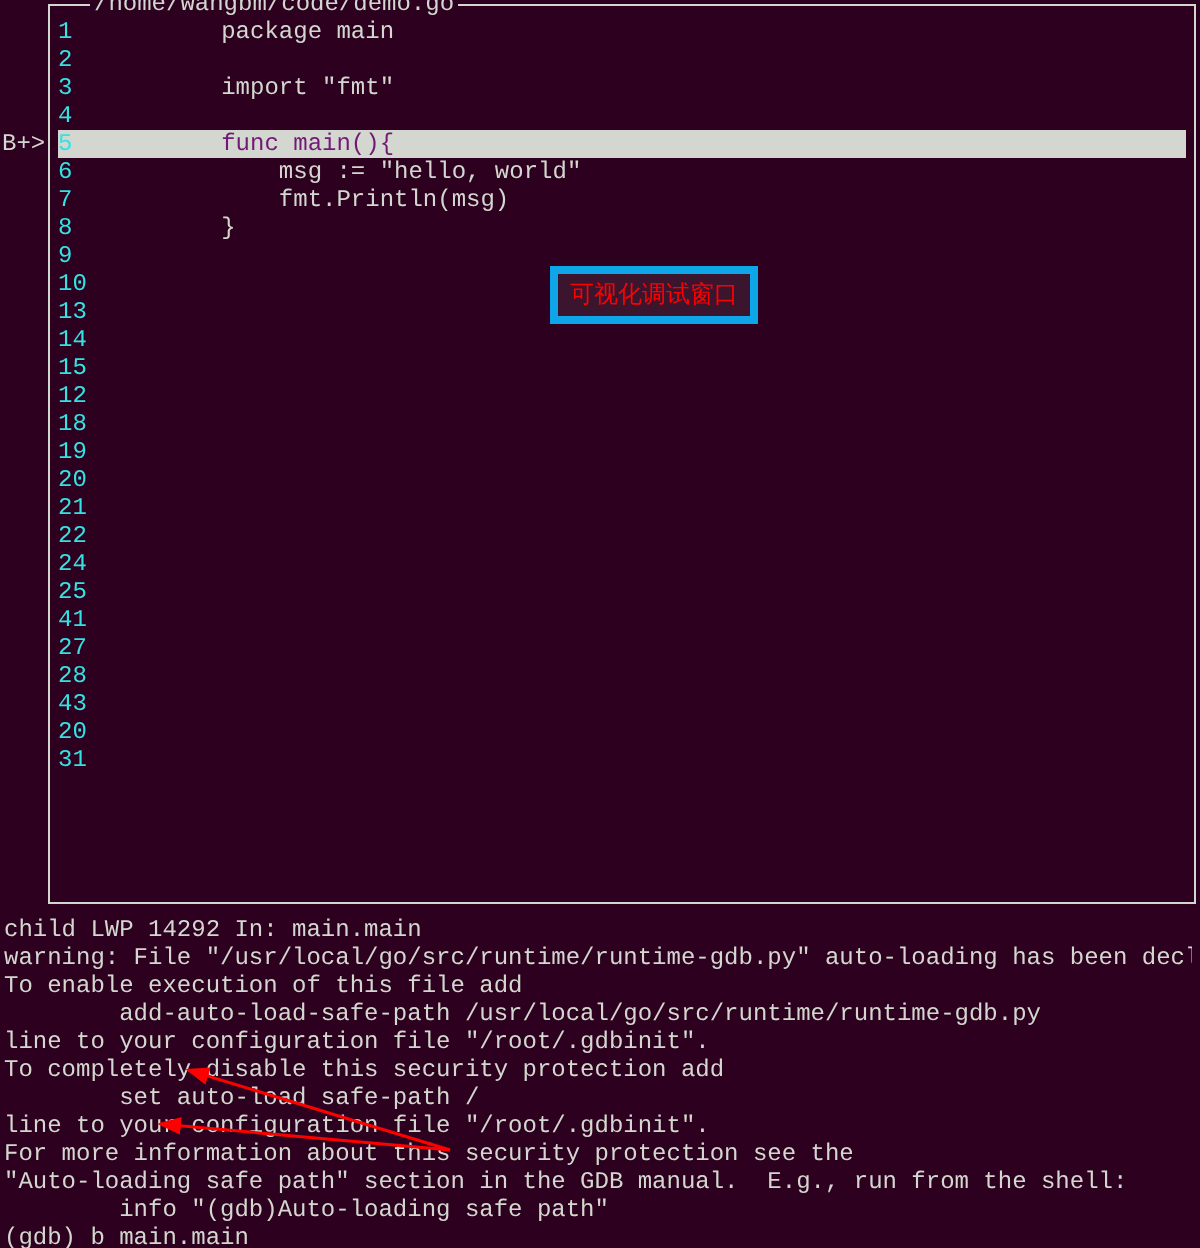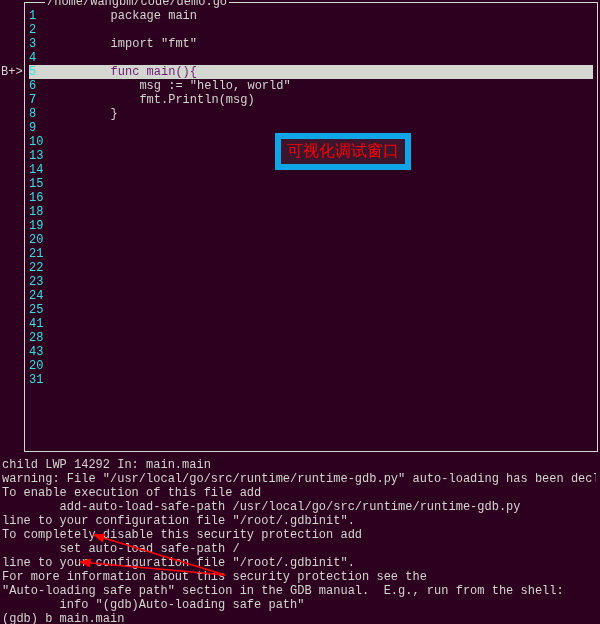--- a/index.html
+++ b/index.html
@@ -64,25 +64,25 @@
     .highlight-line {
       background: #d3d7cf;
     }
     .highlight-line .code-text {
       color: #701a75;
     }
     .annotation {
       position: absolute;
       top: 130px;
       left: 250px;
-      border: 6px solid #0ea5e9;
+      border: 4px solid #0ea5e9;
       color: #ff0000;
       background: rgba(200, 200, 200, 0.1);
       padding: 2px 6px;
-      font-size: 16px;
+      font-size: 12px;
       font-family: sans-serif;
     }
     .console {
       padding: 4px 4px 4px 2px;
       line-height: 14px;
       white-space: pre;
       color: #d3d7cf;
       font-size: 12px;
       overflow: hidden;
     }
@@ -146,21 +146,21 @@
       </div>
       <div class="source-line">
         <span class="line-num">14</span>
         <span class="code-text"></span>
       </div>
       <div class="source-line">
         <span class="line-num">15</span>
         <span class="code-text"></span>
       </div>
       <div class="source-line">
-        <span class="line-num">16</span>
+        <span class="line-num">12</span>
         <span class="code-text"></span>
       </div>
       <div class="source-line">
         <span class="line-num">18</span>
         <span class="code-text"></span>
       </div>
       <div class="source-line">
         <span class="line-num">19</span>
         <span class="code-text"></span>
       </div>
@@ -170,33 +170,33 @@
       </div>
       <div class="source-line">
         <span class="line-num">21</span>
         <span class="code-text"></span>
       </div>
       <div class="source-line">
         <span class="line-num">22</span>
         <span class="code-text"></span>
       </div>
       <div class="source-line">
-        <span class="line-num">23</span>
-        <span class="code-text"></span>
-      </div>
-      <div class="source-line">
         <span class="line-num">24</span>
         <span class="code-text"></span>
       </div>
       <div class="source-line">
         <span class="line-num">25</span>
         <span class="code-text"></span>
       </div>
       <div class="source-line">
         <span class="line-num">41</span>
+        <span class="code-text"></span>
+      </div>
+      <div class="source-line">
+        <span class="line-num">27</span>
         <span class="code-text"></span>
       </div>
       <div class="source-line">
         <span class="line-num">28</span>
         <span class="code-text"></span>
       </div>
       <div class="source-line">
         <span class="line-num">43</span>
         <span class="code-text"></span>
       </div>

